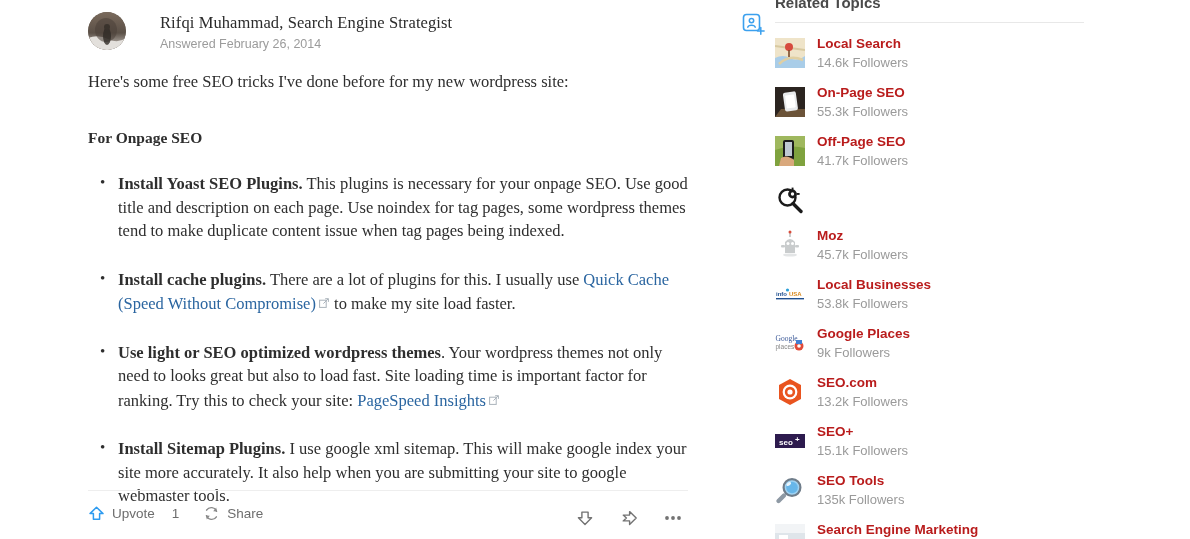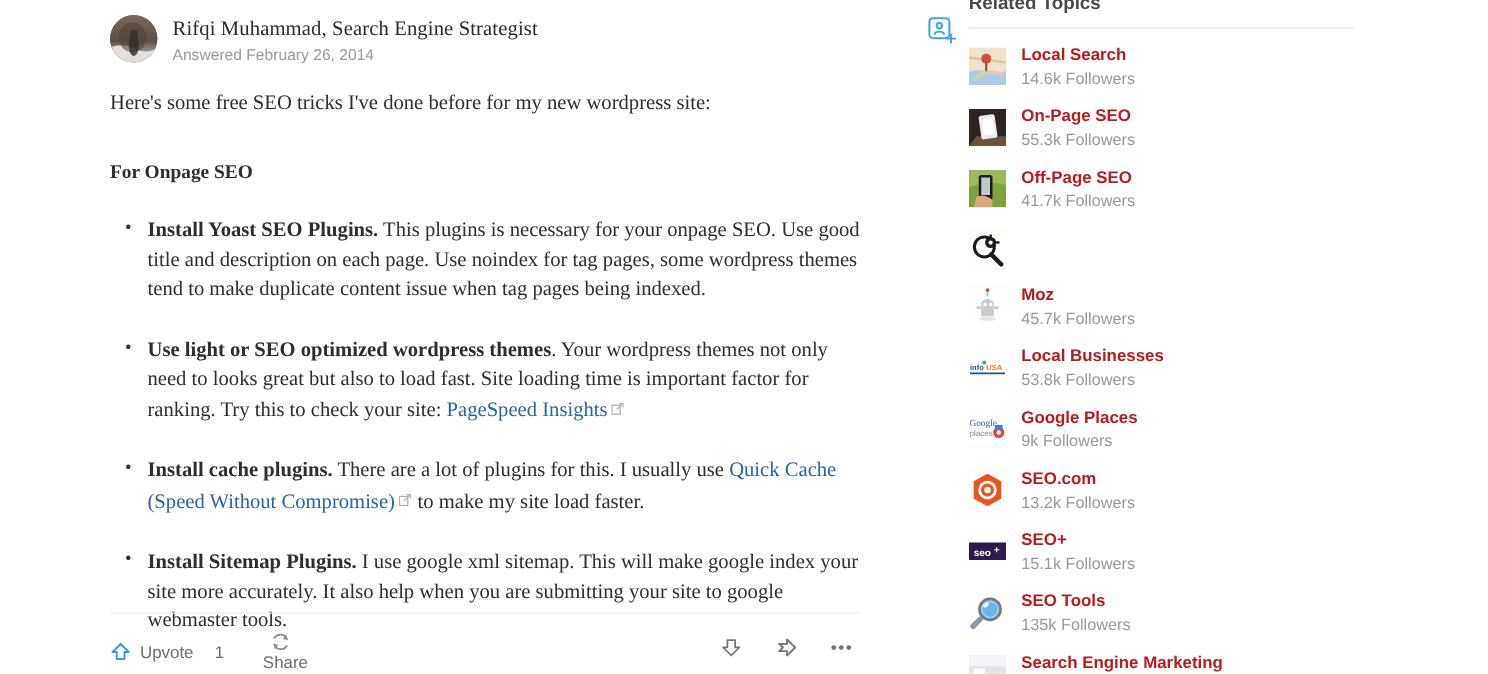--- a/index.html
+++ b/index.html
@@ -40,21 +40,21 @@
     top: 12px;
     width: 38px;
     height: 38px;
     border-radius: 50%;
     overflow: hidden;
     background: #6d6257;
   }
   .avatar svg { display: block; }
 
   .author-meta {
-    margin-left: 50px;
+    margin-left: 72px;
     padding-top: 3px;
   }
   .author-name {
     font-family: "Liberation Serif", serif;
     font-size: 16.5px;
     color: #2b2b2b;
     line-height: 20px;
     letter-spacing: 0.1px;
   }
   .answer-date {
@@ -156,21 +156,21 @@
   .act-upvote { color: #2e9bf0; margin-right: 4px; }
   .act-upvote .lbl { color: #6d6d6d; }
   .act .lbl { margin-left: 7px; }
   .upvote-count {
     font-family: "Liberation Sans", sans-serif;
     font-size: 13.5px;
     color: #6d6d6d;
     margin-left: 13px;
     margin-right: 24px;
   }
-  .act-share { margin-left: 0; flex-direction: column; }
+  .act-share { margin-left: 0; }
   .ico-btn {
     width: 30px;
     height: 26px;
     display: flex;
     align-items: center;
     justify-content: center;
     cursor: pointer;
     margin-left: 14px;
   }
 
@@ -279,32 +279,32 @@
     <div class="answer-body">
       <p class="lead">Here's some free SEO tricks I've done before for my new wordpress site:</p>
 
       <p class="section-head">For Onpage SEO</p>
 
       <ul class="tips">
         <li>
           <span class="tip-title">Install Yoast SEO Plugins.</span><span> This plugins is necessary for your onpage SEO. Use good title and description on each page. Use noindex for tag pages, some wordpress themes tend to make duplicate content issue when tag pages being indexed.</span>
         </li>
         <li>
+          <span class="tip-title">Install cache plugins.</span><span> There are a lot of plugins for this. I usually use </span><a class="inline-link" href="#">Quick Cache (Speed Without Compromise)</a><span class="ext-icon"><svg width="10" height="10" viewBox="0 0 10 10">
+                <rect x="0.6" y="2.2" width="6.6" height="7.2" fill="none" stroke="#aab3bb" stroke-width="1"></rect>
+                <path d="M4.4 5.6 L9.2 0.8" stroke="#aab3bb" stroke-width="1"></path>
+                <path d="M6.2 0.7 L9.4 0.7 L9.4 3.9" fill="none" stroke="#aab3bb" stroke-width="1"></path>
+              </svg></span><span> to make my site load faster.</span>
+        </li>
+        <li>
           <span class="tip-title">Use light or SEO optimized wordpress themes</span><span>. Your wordpress themes not only need to looks great but also to load fast. Site loading time is important factor for ranking. Try this to check your site: </span><a class="inline-link" href="#">PageSpeed Insights</a><span class="ext-icon"><svg width="10" height="10" viewBox="0 0 10 10">
                 <rect x="0.6" y="2.2" width="6.6" height="7.2" fill="none" stroke="#aab3bb" stroke-width="1"></rect>
                 <path d="M4.4 5.6 L9.2 0.8" stroke="#aab3bb" stroke-width="1"></path>
                 <path d="M6.2 0.7 L9.4 0.7 L9.4 3.9" fill="none" stroke="#aab3bb" stroke-width="1"></path>
               </svg></span>
-        </li>
-        <li>
-          <span class="tip-title">Install cache plugins.</span><span> There are a lot of plugins for this. I usually use </span><a class="inline-link" href="#">Quick Cache (Speed Without Compromise)</a><span class="ext-icon"><svg width="10" height="10" viewBox="0 0 10 10">
-                <rect x="0.6" y="2.2" width="6.6" height="7.2" fill="none" stroke="#aab3bb" stroke-width="1"></rect>
-                <path d="M4.4 5.6 L9.2 0.8" stroke="#aab3bb" stroke-width="1"></path>
-                <path d="M6.2 0.7 L9.4 0.7 L9.4 3.9" fill="none" stroke="#aab3bb" stroke-width="1"></path>
-              </svg></span><span> to make my site load faster.</span>
         </li>
         <li>
           <span class="tip-title">Install Sitemap Plugins.</span><span> I use google xml sitemap. This will make google index your site more accurately. It also help when you are submitting your site to google webmaster tools.</span>
         </li>
       </ul>
     </div>
 
     <div class="answer-footer">
       <div class="footer-left">
         <div class="act act-upvote">

